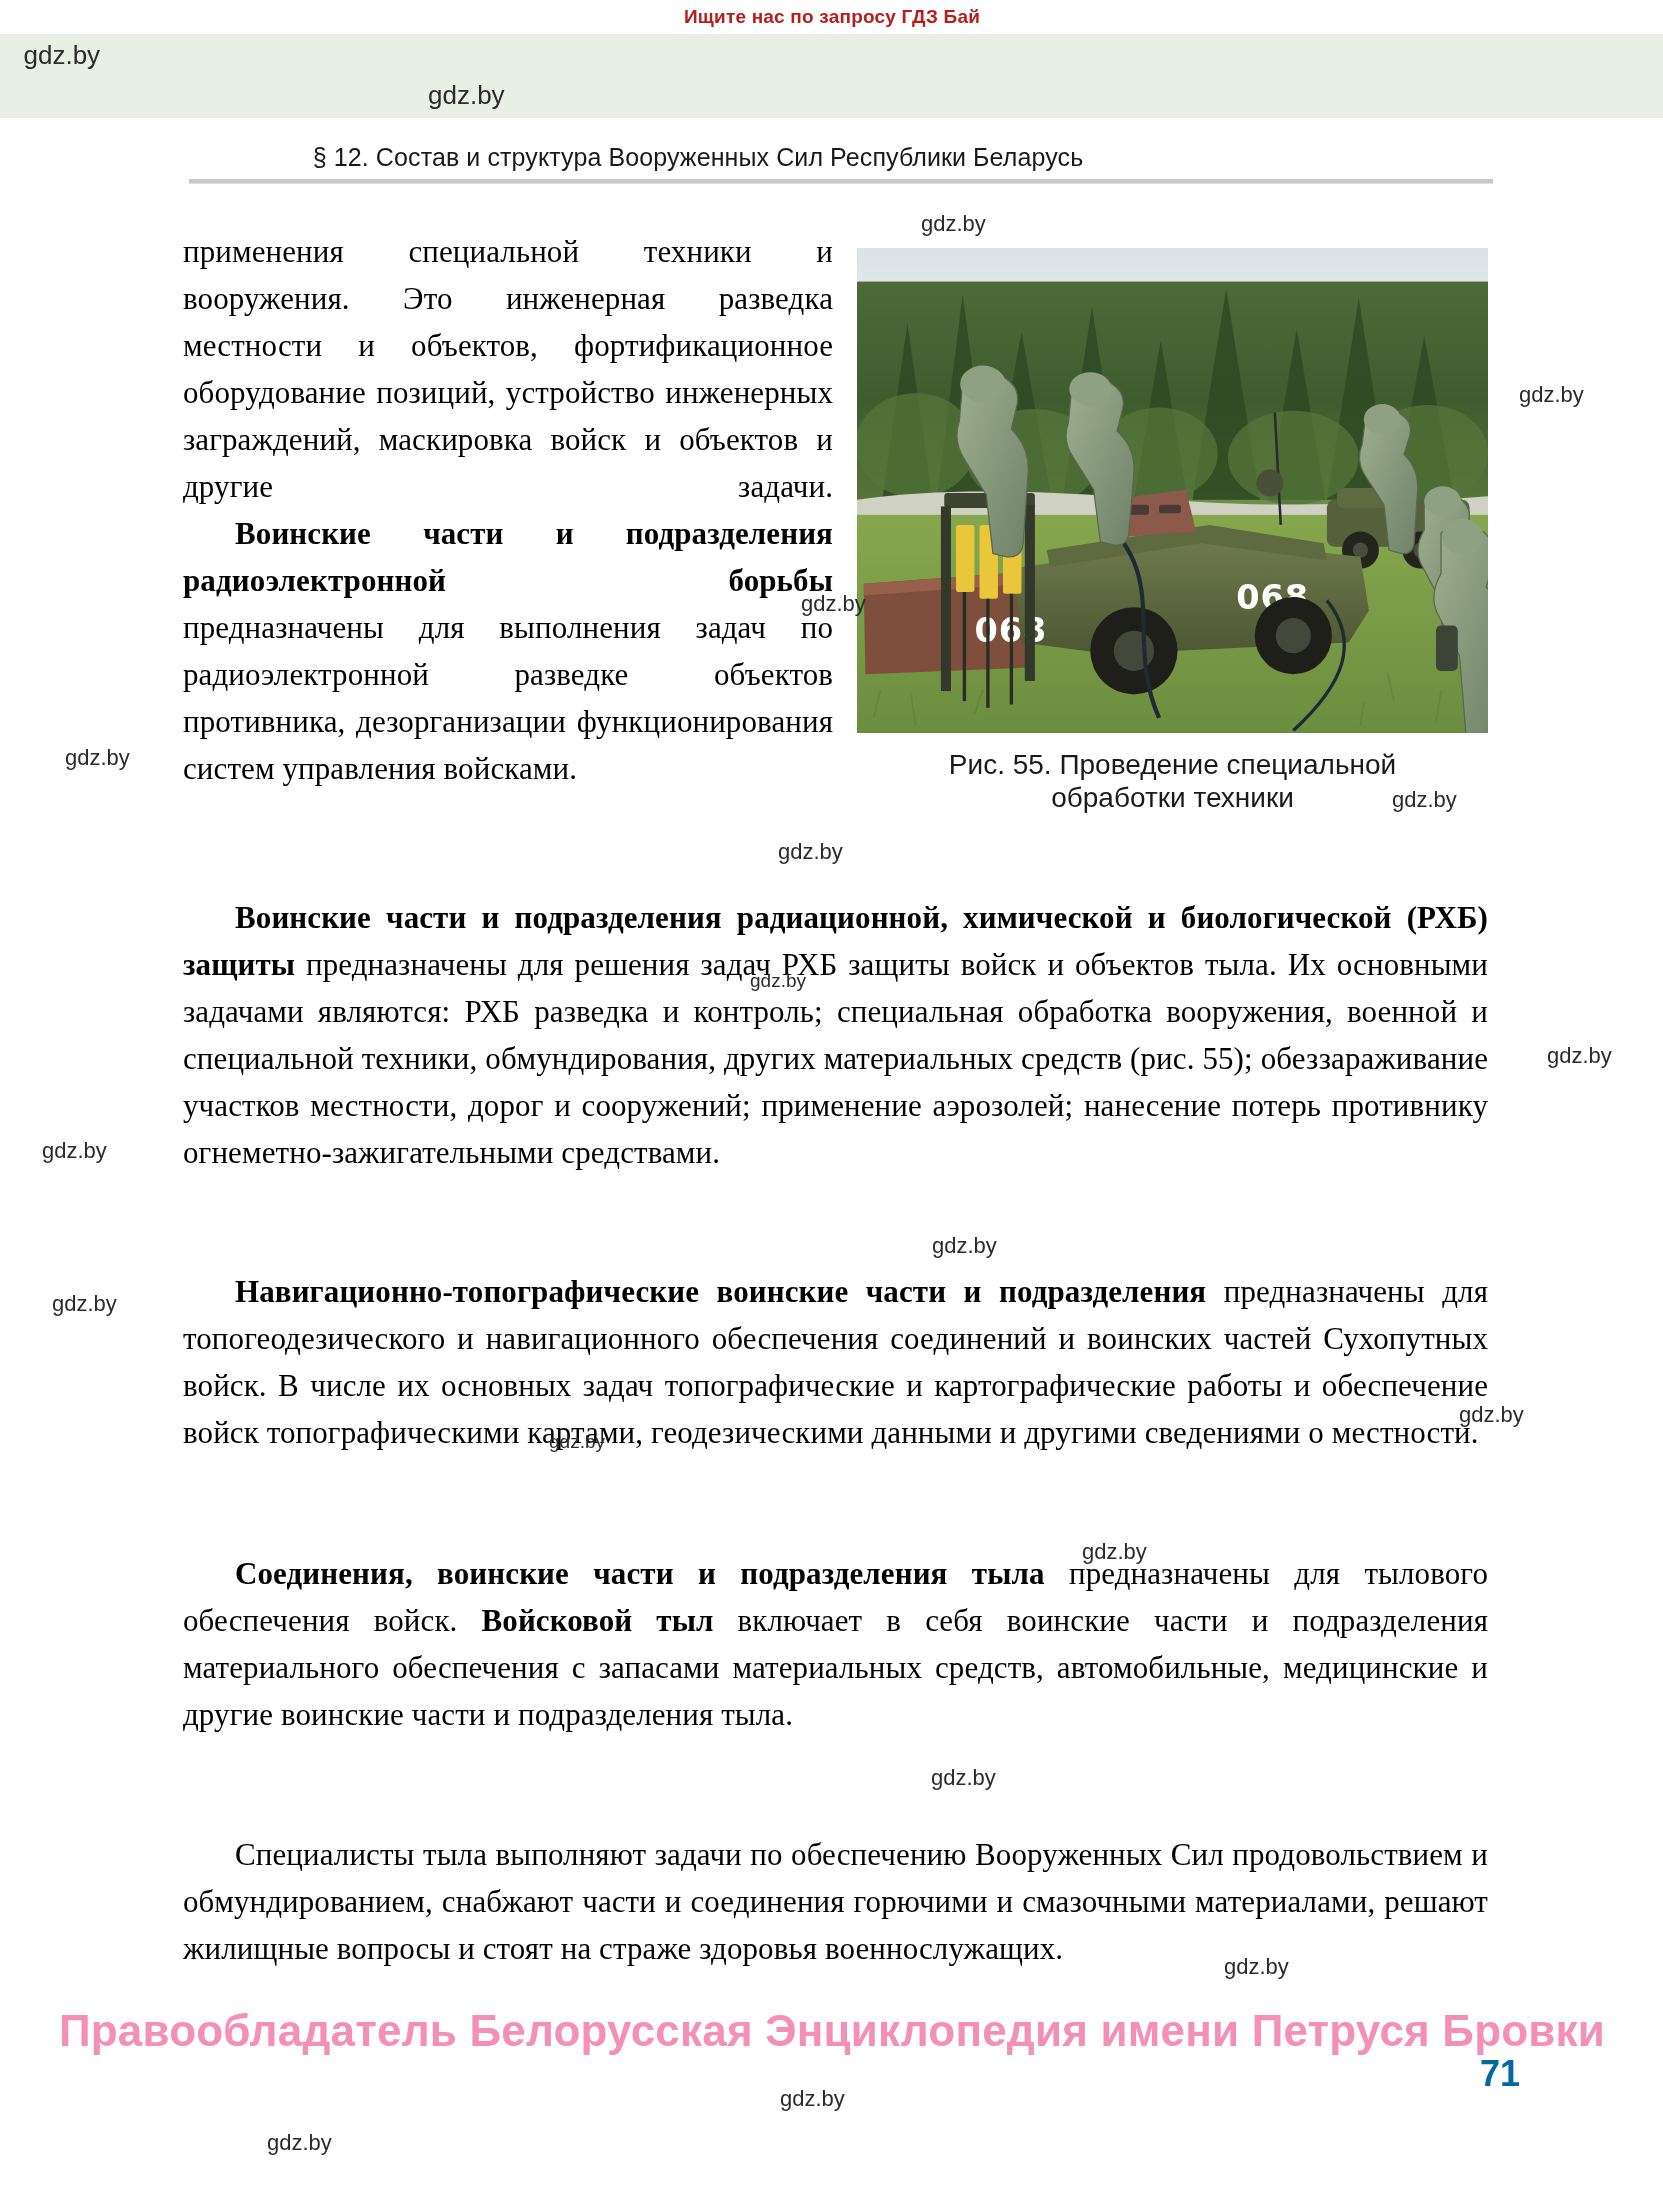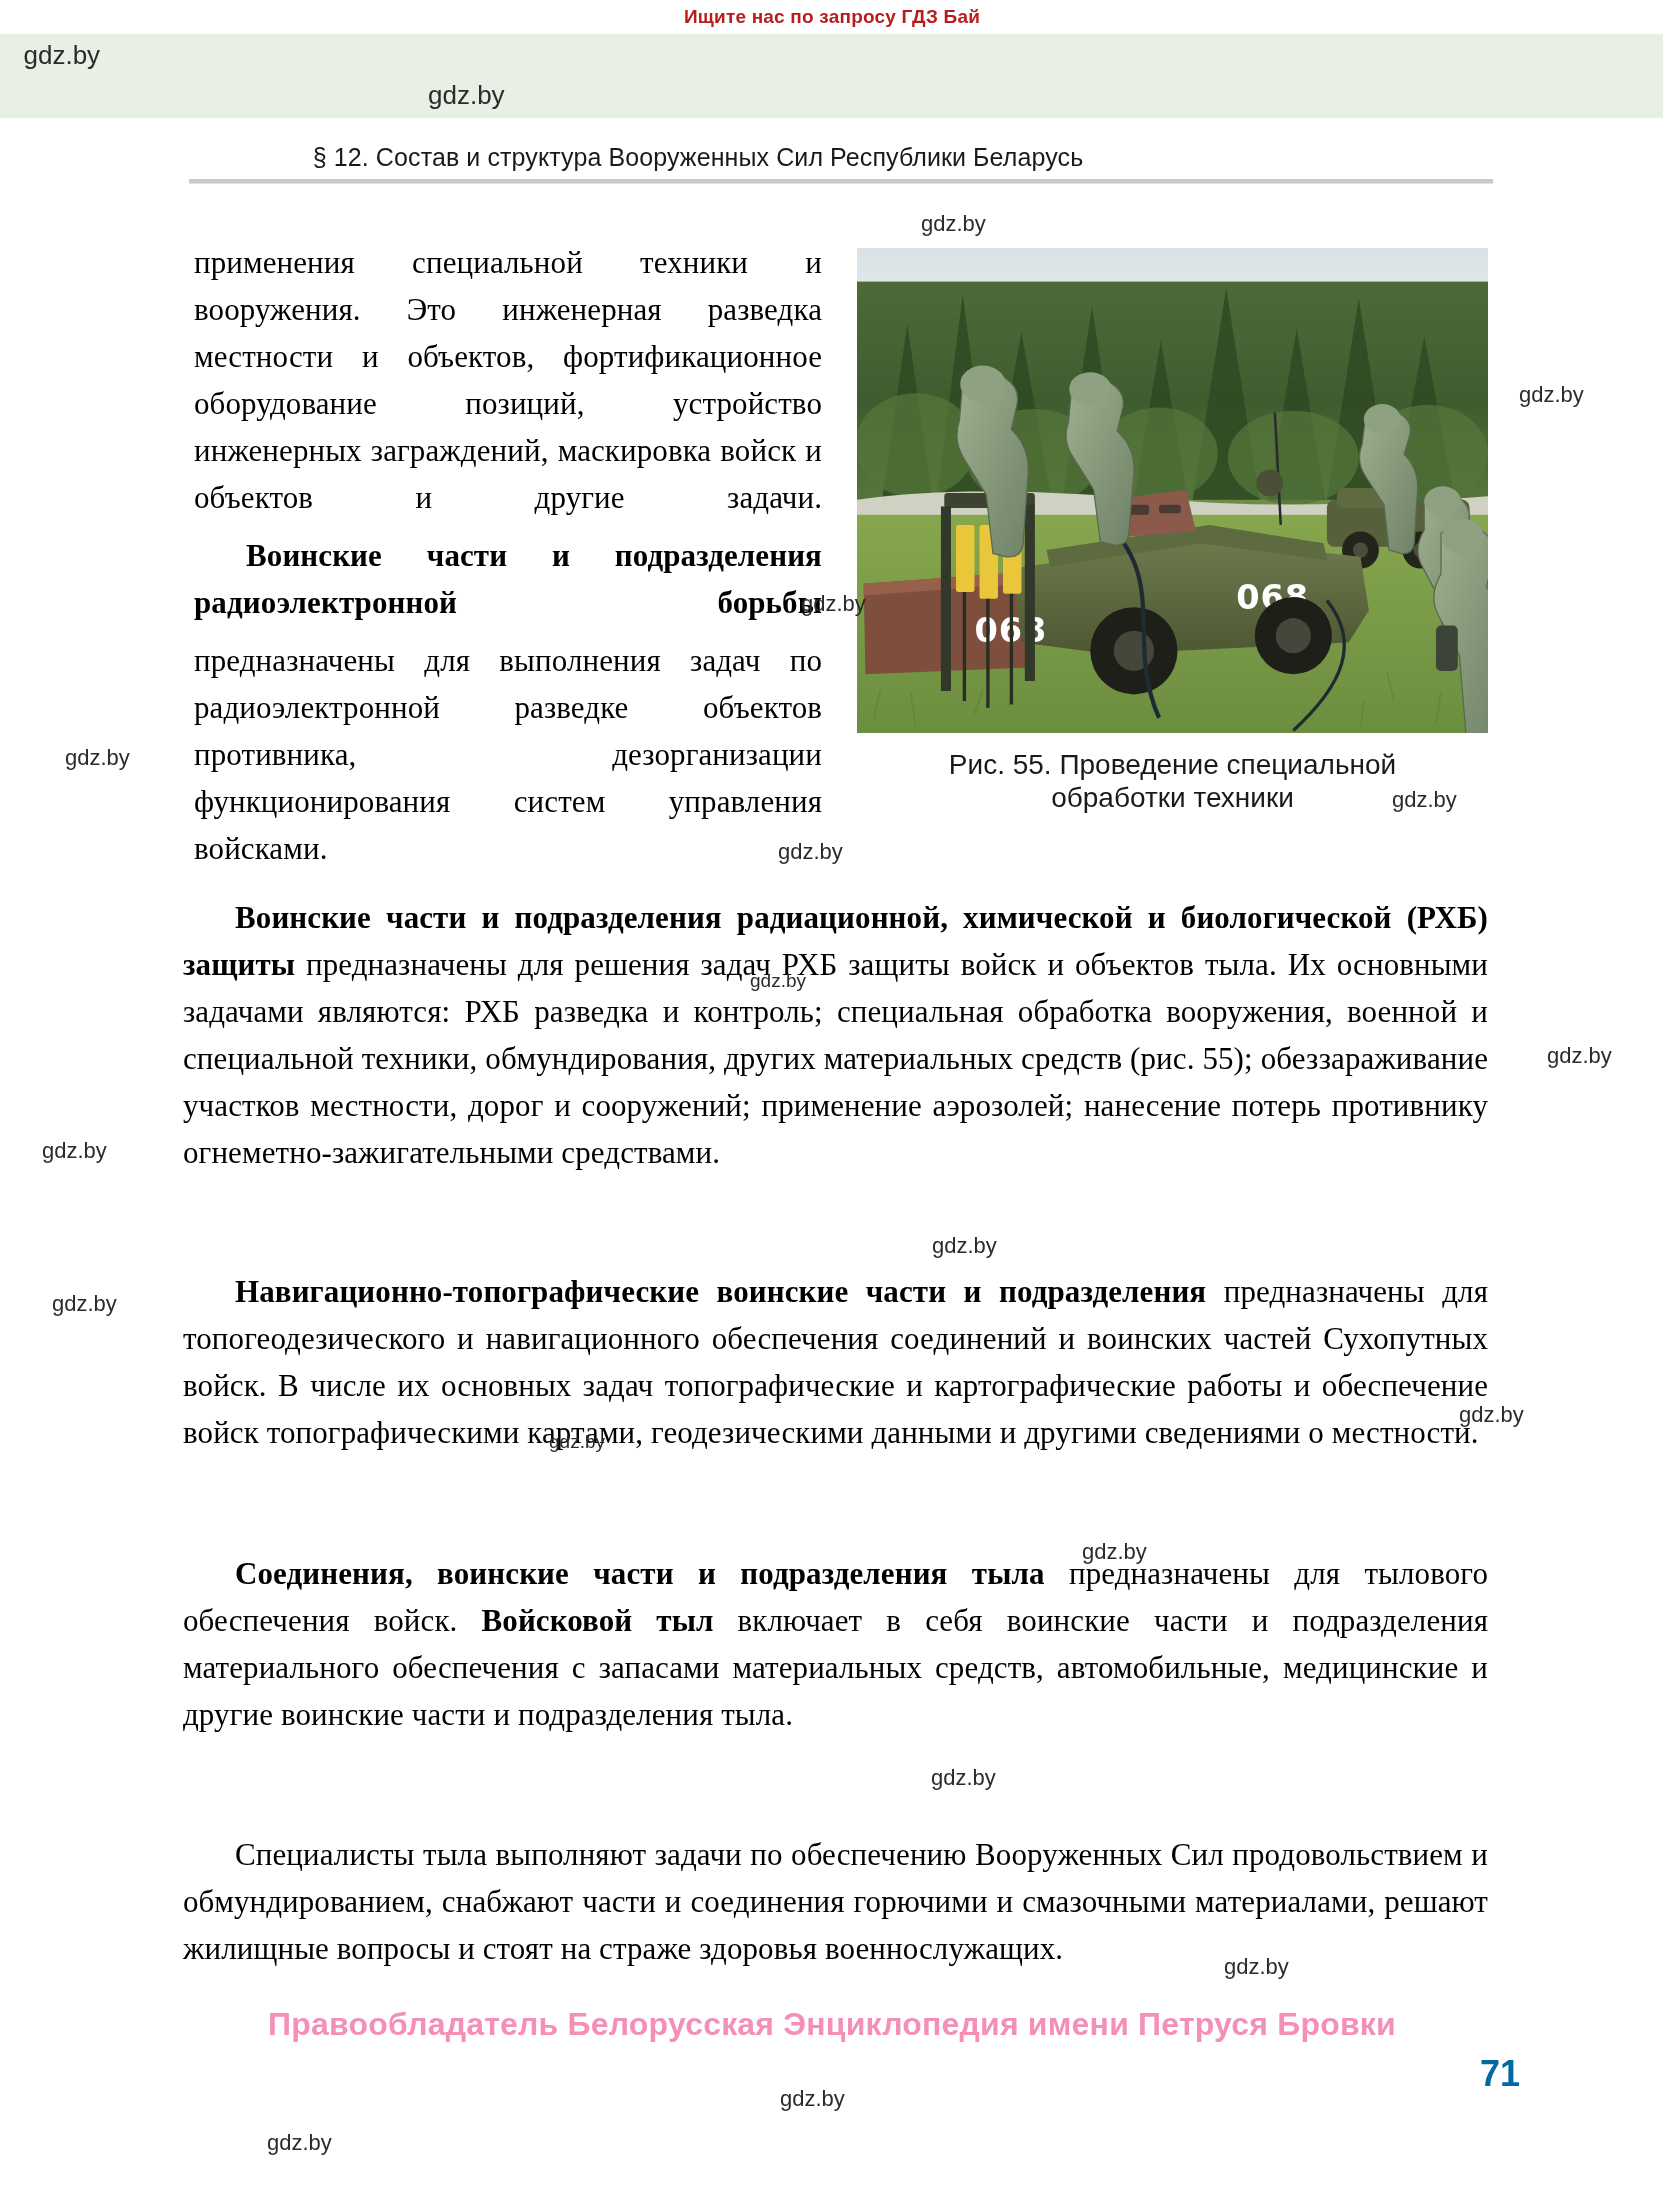--- a/index.html
+++ b/index.html
@@ -49,21 +49,21 @@
     position:absolute;left:0;top:0;width:1664px;height:2205px;
   }
 
   
   .col-left{
     position:absolute;left:183px;top:228px;width:650px;
     font-size:31px;line-height:47px;color:#000;
     text-align:justify;text-align-last:justify;
     letter-spacing:0.1px;
   }
-  .col-left p{margin:11px;}
+  .col-left p{margin:0;}
   .col-left p.indent{text-indent:52px;}
   .col-left b{font-weight:700;}
   .col-left .lastline{text-align-last:left;}
 
   
   .figure{
     position:absolute;left:857px;top:248px;width:631px;
   }
   .figcap{
     margin-top:15px;
@@ -84,21 +84,21 @@
 
   #block-rhb{top:894px;}
   #block-nav{top:1268px;}
   #block-tyl{top:1550px;}
   #block-spec{top:1831px;}
 
   
   .copyright{
     position:absolute;left:0;top:2006px;width:1664px;text-align:center;
     font-family:"Liberation Sans", sans-serif;
-    font-size:32px;font-weight:600;color:#f48fb8;letter-spacing:0.2px;
+    font-size:44px;font-weight:600;color:#f48fb8;letter-spacing:0.2px;
   }
   .page-number{
     position:absolute;right:144px;top:2053px;
     font-family:Liberation Sans, sans-serif;
     font-size:36px;font-weight:700;color:#0369a1;
   }
   .bottom-links{
     position:absolute;left:0;top:2147px;width:1664px;text-align:center;
     font-family:"Liberation Sans", sans-serif;
     font-size:18.4px;color:#3b5bdb;

